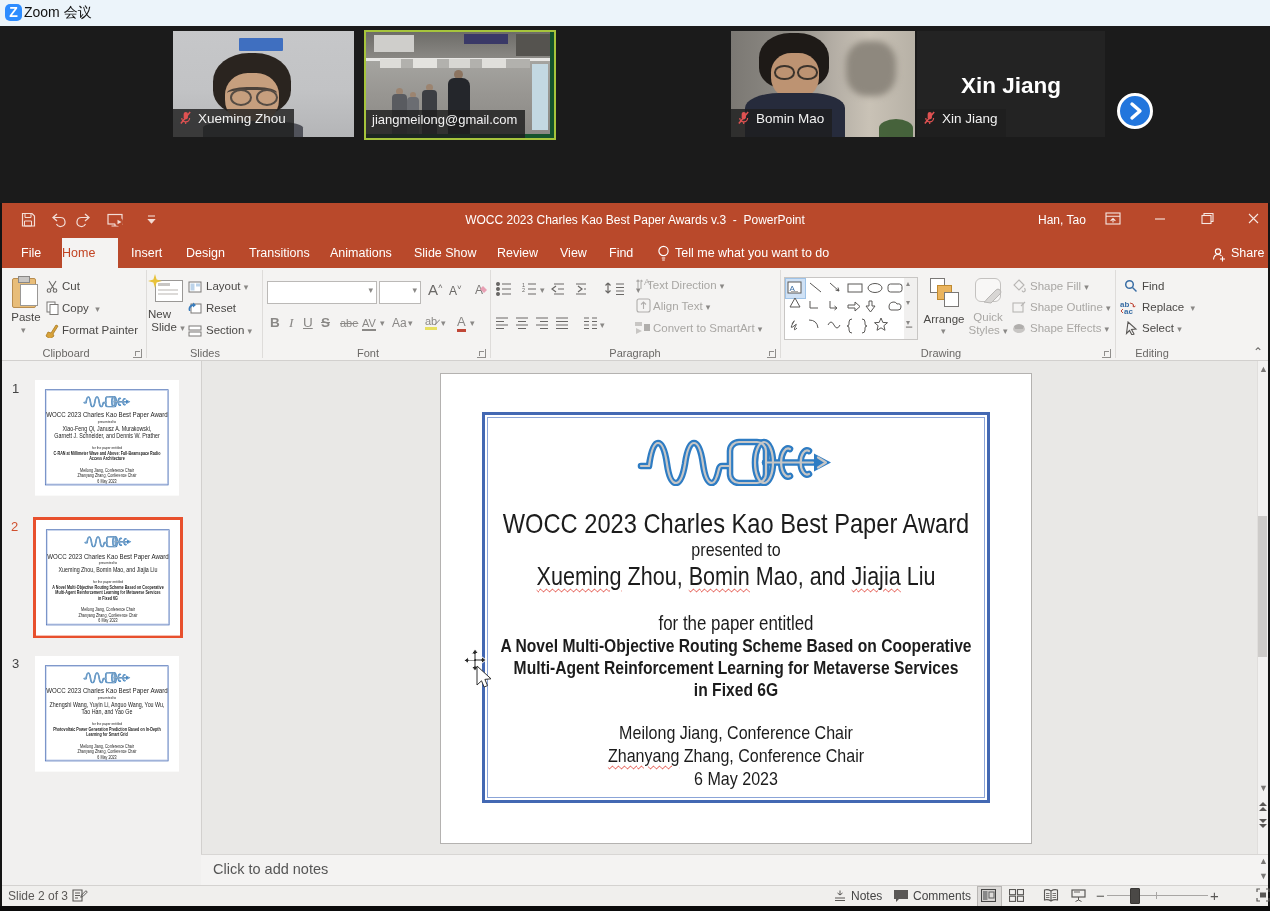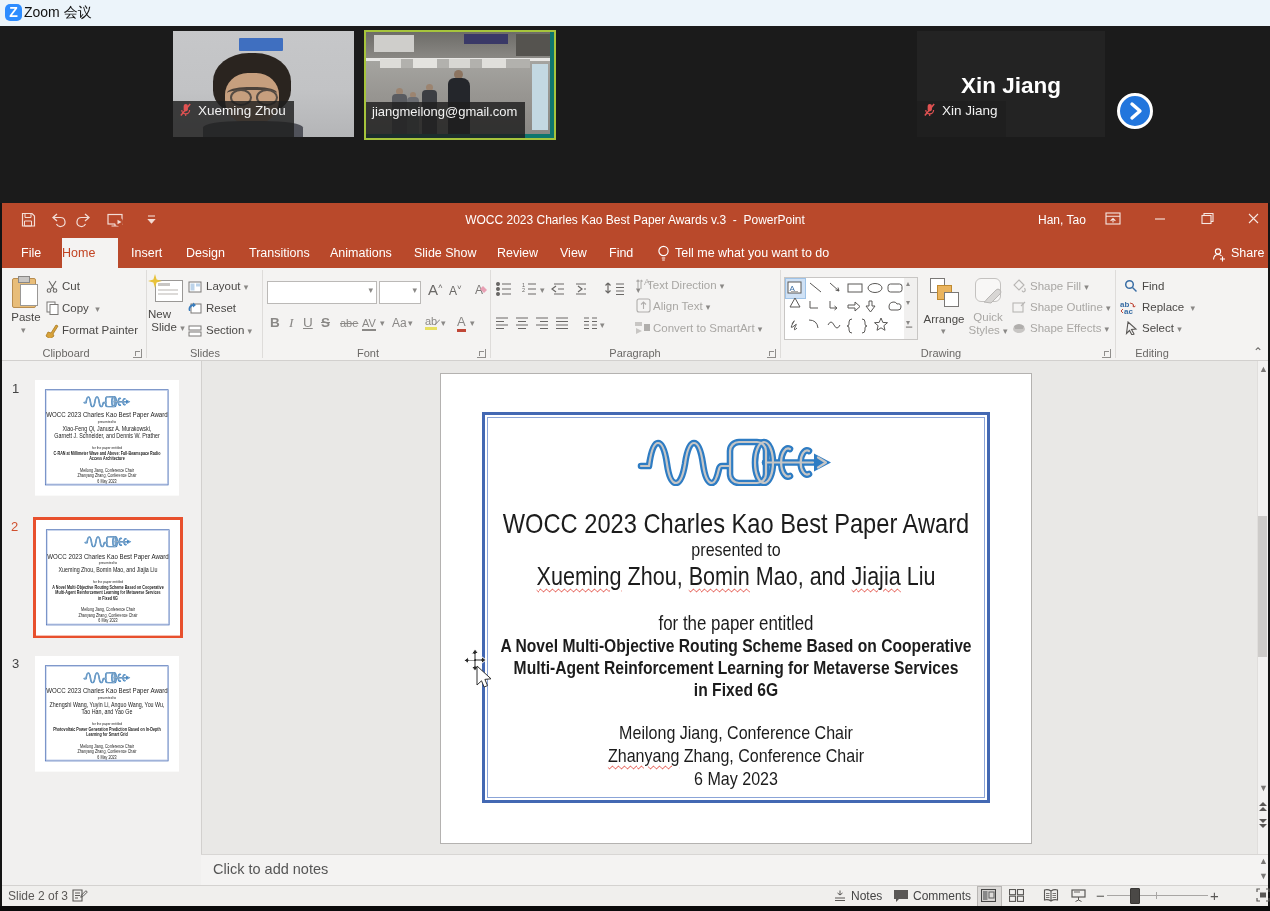--- a/index.html
+++ b/index.html
@@ -4,21 +4,21 @@
 html,body{margin:0;padding:0}
 body{width:1270px;height:911px;background:#141414;font-family:"Liberation Sans",sans-serif;position:relative;overflow:hidden}
 .abs{position:absolute}
 
 #zbar{left:0;top:0;width:1270px;height:26px;background:#ecf4fa;border-right:3px solid #111}
 #zlogo{left:5px;top:4px;width:17px;height:17px;background:#2d8cff;border-radius:5px;color:#fff;font-weight:bold;font-size:14px;text-align:center;line-height:17px}
 #ztitle{left:24px;top:4px;font-size:14px;color:#111}
 
 #vstrip{left:0;top:26px;width:1270px;height:177px;background:#1b1b1b}
 .tile{position:absolute;top:5px;height:106px;overflow:hidden}
-.vlabel{position:absolute;left:0;bottom:0;background:rgba(30,30,30,.82);color:#f2f2f2;font-size:13.5px;height:20px;line-height:20px;padding:0 8px 16px 6px;white-space:nowrap}
+.vlabel{position:absolute;left:0;bottom:0;background:rgba(30,30,30,.82);color:#f2f2f2;font-size:13.5px;height:20px;line-height:20px;padding:0 8px 8px 6px;white-space:nowrap}
 .mic{display:inline-block;width:13px;height:14px;vertical-align:-2px;margin-right:6px}
 
 #pptbar{left:2px;top:203px;width:1266px;height:35px;background:#b9492b}
 #ptabs{left:2px;top:238px;width:1266px;height:30px;background:#b9492b}
 #ribbon{left:2px;top:268px;width:1266px;height:93px;background:#f4f3f2}
 #ribline{left:2px;top:360px;width:1266px;height:1px;background:#d2d0ce}
 .wtxt{color:#fff;font-size:12px}
 .tab{position:absolute;top:238px;height:30px;line-height:30px;color:#fff;font-size:12.5px}
 #hometab{left:62px;top:238px;width:56px;height:30px;background:#f4f3f2;color:#c24423;text-align:left;line-height:30px;font-size:12.5px}
 .gsep{position:absolute;top:270px;width:1px;height:88px;background:#dedcda}
@@ -60,41 +60,55 @@
     <div class="abs" style="left:57px;top:58px;width:18px;height:13px;border:2px solid #554c44;border-radius:50%"></div>
     <div class="abs" style="left:83px;top:58px;width:18px;height:13px;border:2px solid #554c44;border-radius:50%"></div>
     <div class="abs" style="left:30px;top:90px;width:100px;height:16px;background:#50525a;border-radius:40% 40% 0 0"></div>
     <div class="vlabel"><svg class="mic" viewBox="0 0 14 15">
           <rect x="5" y="1" width="4.6" height="8" rx="2.3" fill="#e05252"></rect>
           <path d="M3 7.5a4.2 4.2 0 0 0 8.4 0M7.2 11.7v2.2" stroke="#e05252" stroke-width="1.3" fill="none"></path>
           <line x1="2" y1="13.5" x2="12" y2="1" stroke="#e05252" stroke-width="1.6"></line>
         </svg>Xueming Zhou</div>
   </div>
 
-  <div class="tile" style="left:364px;width:188px;background:#0f766e;border:2px solid #a6c43c;top:4px;height:106px">
+  <div class="tile" style="left:364px;width:188px;background:#14532d;border:2px solid #a6c43c;top:4px;height:106px">
     <div class="abs" style="left:0;top:0;width:184px;height:26px;background:linear-gradient(180deg,#6d6c68,#8a8884)"></div>
     <div class="abs" style="left:8px;top:3px;width:40px;height:17px;background:#cfcecb"></div>
     <div class="abs" style="left:98px;top:2px;width:44px;height:10px;background:#3a3967"></div>
     <div class="abs" style="left:150px;top:2px;width:34px;height:22px;background:#55534f"></div>
     <div class="abs" style="left:0px;top:26px;width:184px;height:3px;background:#e8e7e5"></div>
     <div class="abs" style="left:0;top:29px;width:184px;height:73px;background:linear-gradient(180deg,#a5a4a0 0%,#989692 45%,#8a8884 100%)"></div>
     <div class="abs" style="left:14px;top:27px;width:150px;height:9px;background:linear-gradient(90deg,#dddcd8 0 14%,#b2b1ad 14% 22%,#e4e3df 22% 38%,#b2b1ad 38% 46%,#d8d7d3 46% 60%,#b2b1ad 60% 68%,#e0dfdb 68% 84%,#b2b1ad 84% 100%)"></div>
     <div class="abs" style="left:166px;top:32px;width:16px;height:66px;background:#c3d8e2"></div>
     <div class="abs" style="left:88px;top:38px;width:9px;height:9px;background:#8c7460;border-radius:50%"></div>
     <div class="abs" style="left:82px;top:46px;width:22px;height:56px;background:#24262b;border-radius:6px 8px 0 0"></div>
     <div class="abs" style="left:60px;top:52px;width:7px;height:7px;background:#9c8470;border-radius:50%"></div>
     <div class="abs" style="left:56px;top:58px;width:15px;height:44px;background:#3c3e43;border-radius:4px 4px 0 0"></div>
     <div class="abs" style="left:30px;top:56px;width:7px;height:7px;background:#9c8470;border-radius:50%"></div>
     <div class="abs" style="left:26px;top:62px;width:15px;height:40px;background:#595b60;border-radius:4px 4px 0 0"></div>
     <div class="abs" style="left:44px;top:60px;width:6px;height:6px;background:#9c8470;border-radius:50%"></div>
     <div class="abs" style="left:41px;top:65px;width:12px;height:37px;background:#6b6d72;border-radius:4px 4px 0 0"></div>
     <div class="vlabel" style="font-size:13px">jiangmeilong@gmail.com</div>
   </div>
 
 
+  <div class="tile" style="left:731px;width:184px;background:linear-gradient(90deg,#7b7873 0%,#8d8a84 30%,#b3ada4 55%,#c9c2b6 75%,#b7b1a6 100%)">
+    <div class="abs" style="left:115px;top:10px;width:50px;height:55px;background:#8e887e;border-radius:40%;filter:blur(3px)"></div>
+    <div class="abs" style="left:28px;top:2px;width:70px;height:56px;background:#1e1a17;border-radius:44% 44% 38% 38%"></div>
+    <div class="abs" style="left:40px;top:22px;width:48px;height:46px;background:#bd9372;border-radius:42% 42% 46% 46%"></div>
+    <div class="abs" style="left:43px;top:34px;width:17px;height:11px;border:2px solid #3c342c;border-radius:48%"></div>
+    <div class="abs" style="left:66px;top:34px;width:17px;height:11px;border:2px solid #3c342c;border-radius:48%"></div>
+    <div class="abs" style="left:14px;top:62px;width:100px;height:44px;background:#262b3c;border-radius:34% 34% 0 0"></div>
+    <div class="abs" style="left:148px;top:88px;width:34px;height:18px;background:#39592f;border-radius:50% 50% 0 0;opacity:.9"></div>
+    <div class="vlabel"><svg class="mic" viewBox="0 0 14 15">
+          <rect x="5" y="1" width="4.6" height="8" rx="2.3" fill="#e05252"></rect>
+          <path d="M3 7.5a4.2 4.2 0 0 0 8.4 0M7.2 11.7v2.2" stroke="#e05252" stroke-width="1.3" fill="none"></path>
+          <line x1="2" y1="13.5" x2="12" y2="1" stroke="#e05252" stroke-width="1.6"></line>
+        </svg>Bomin Mao</div>
+  </div>
 
   <div class="tile" style="left:917px;width:188px;background:#232323">
     <div class="abs" style="left:0;top:42px;width:188px;text-align:center;color:#fff;font-weight:bold;font-size:22.5px">Xin Jiang</div>
     <div class="vlabel"><svg class="mic" viewBox="0 0 14 15">
           <rect x="5" y="1" width="4.6" height="8" rx="2.3" fill="#e05252"></rect>
           <path d="M3 7.5a4.2 4.2 0 0 0 8.4 0M7.2 11.7v2.2" stroke="#e05252" stroke-width="1.3" fill="none"></path>
           <line x1="2" y1="13.5" x2="12" y2="1" stroke="#e05252" stroke-width="1.6"></line>
         </svg>Xin Jiang</div>
   </div>
 

